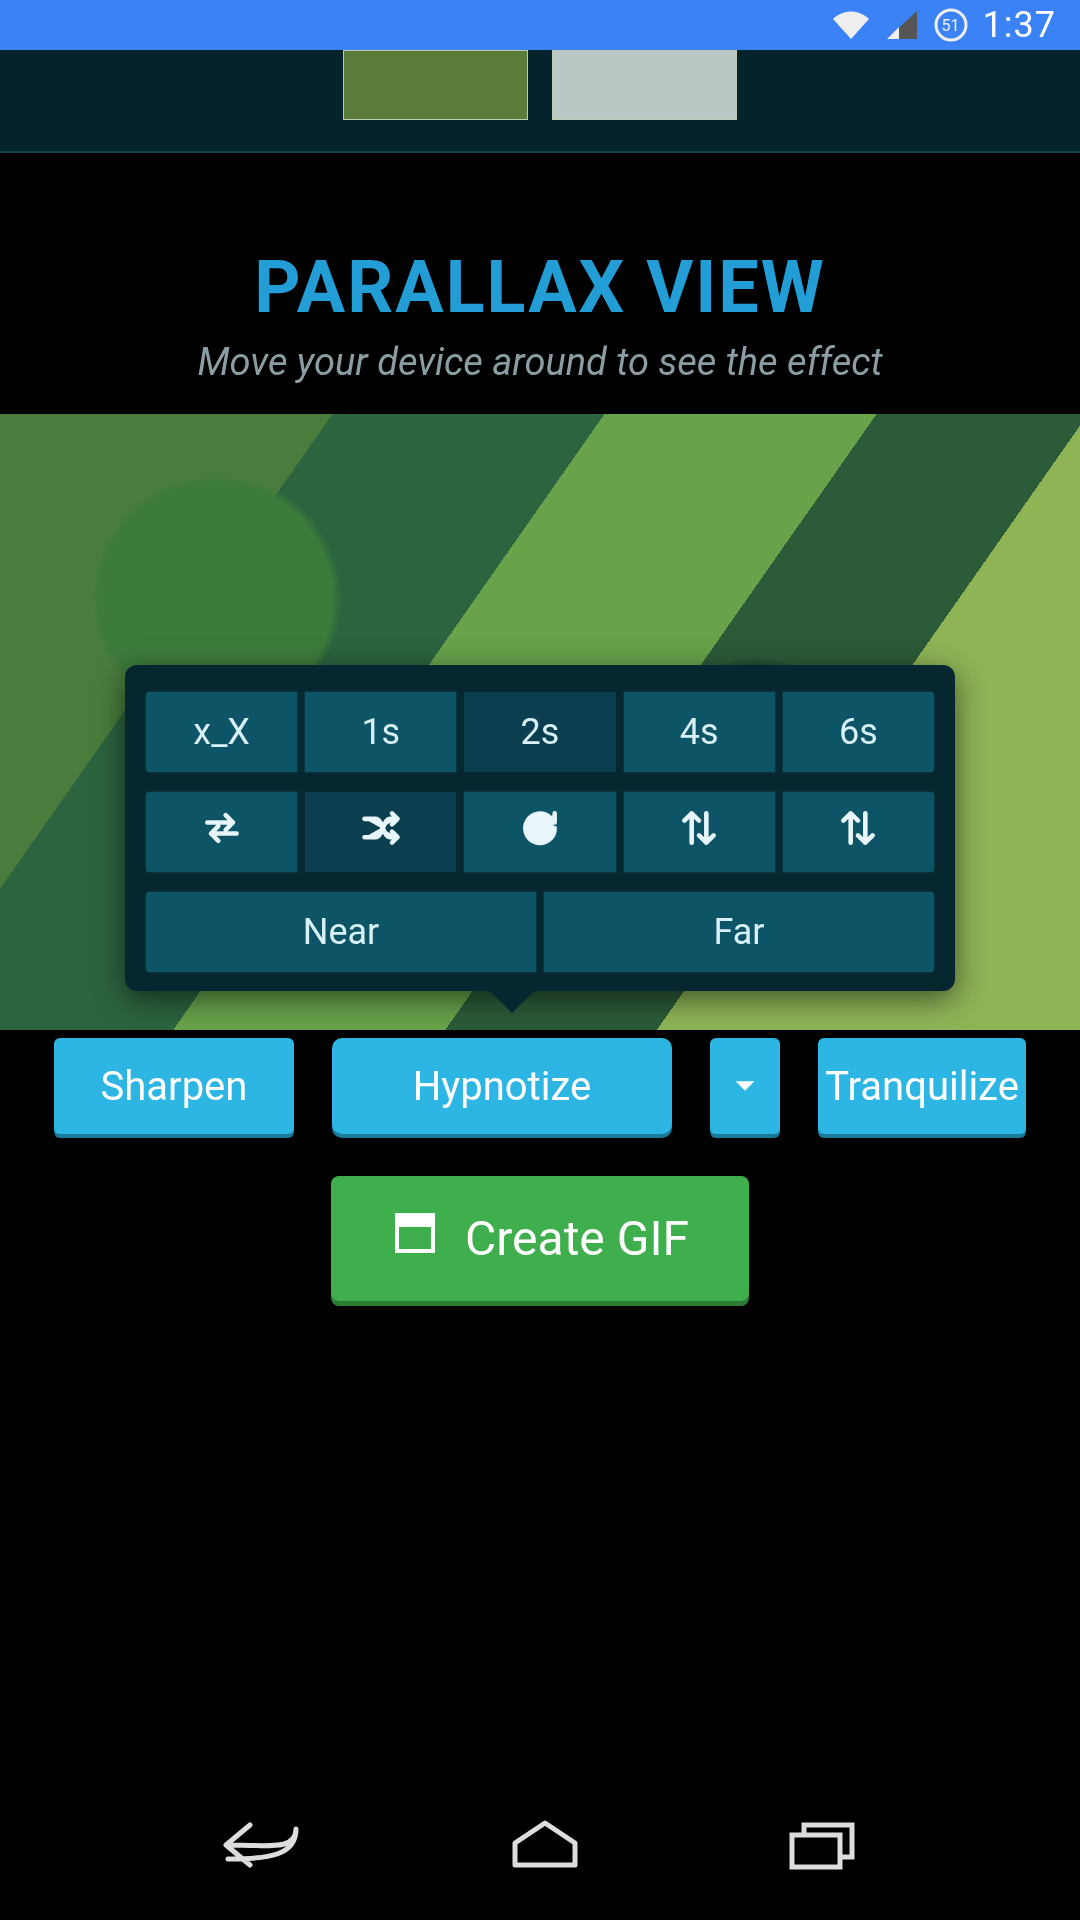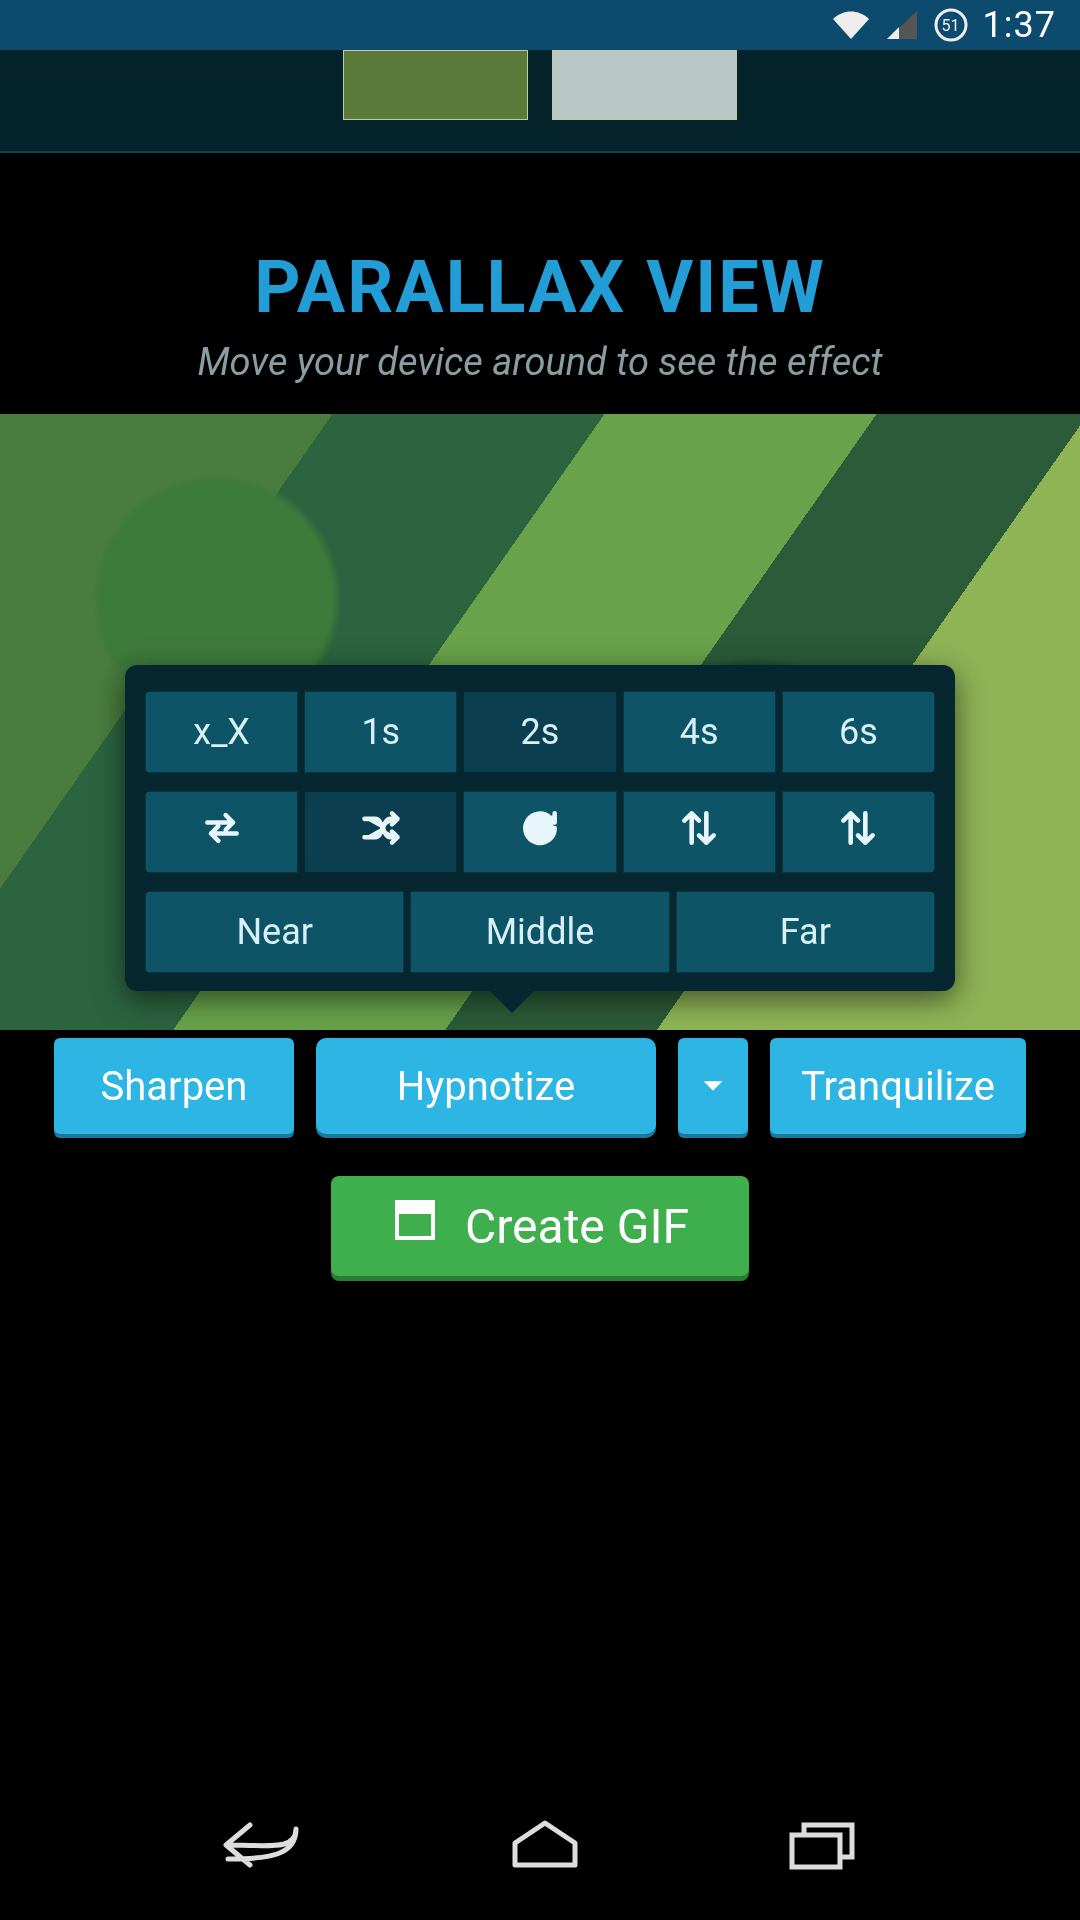--- a/index.html
+++ b/index.html
@@ -1,17 +1,17 @@
 <!DOCTYPE html>
 <html><head>
 <meta charset="utf-8">
 <style>
 * { margin: 0; padding: 0; box-sizing: border-box; }
 html, body { width: 1080px; height: 1920px; background: #000; font-family: Roboto, -apple-system, Helvetica, Arial, sans-serif; overflow: hidden; }
-.statusbar { height: 50px; background: #0c4a6e; display: flex; align-items: center; justify-content: flex-end; padding: 16px 24px; gap: 14px; }
+.statusbar { height: 50px; background: #3b82f6; display: flex; align-items: center; justify-content: flex-end; padding: 16px 24px; gap: 14px; }
 .statusbar .clock { color: #fff; font-size: 36px; font-weight: 400; letter-spacing: 1px; }
 .statusbar svg { display: block; }
 .top-strip { height: 103px; width: 100%; background: #05232b; border-bottom: 2px solid #0f4452; display: flex; justify-content: center; gap: 24px; }
 .thumb { width: 185px; height: 70px; background: #5a7b3a; border: 1px solid #bfc9b0; }
 .thumb.light { background: #b8c7c3; }
 .header { width: 100%; text-align: center; padding: 52px 20px 30px; }
 .title { color: #239dd6; font-size: 72px; font-weight: 700; letter-spacing: 2px; text-shadow: 0 3px 3px rgba(0,0,0,0.6); margin-top: 40px; }
 .subtitle { color: #8a9da2; font-size: 38px; margin-top: 10px; font-style: italic; }
 .preview { width: 100%; height: 616px; position: relative;
   background:
@@ -21,29 +21,29 @@
   filter: saturate(1.05);
 }
 .popover-wrap { position: absolute; left: 50%; transform: translateX(-50%); top: 665px; width: 830px; }
 .popover { background: #062630; border-radius: 12px; padding: 26px 20px 18px; box-shadow: 0 8px 30px rgba(0,0,0,0.55); position: relative; }
 .popover::after { content: ""; position: absolute; bottom: -22px; left: 44%; width: 0; height: 0; border-left: 22px solid transparent; border-right: 22px solid transparent; border-top: 22px solid #062630; }
 .seg-row { display: flex; gap: 6px; margin-bottom: 18px; border-radius: 6px; overflow: hidden; }
 .seg-row:last-child { margin-bottom: 0; }
 .seg-btn { flex: 1; background: #0c5466; height: 82px; display: flex; align-items: center; justify-content: center; color: #d8f0f7; font-size: 36px; cursor: pointer; border: 1px solid rgba(0,0,0,0.35); }
 .seg-btn.selected { background: #0b3f4f; }
 .seg-btn svg { width: 44px; height: 44px; fill: #e8f6fb; }
-.actions { position: absolute; top: 1038px; left: 0; width: 100%; padding: 0 54px; display: flex; gap: 22px; }
+.actions { position: absolute; top: 1038px; left: 0; width: 100%; padding: 0 54px; display: flex; gap: 38px; }
 .btn { height: 96px; border-radius: 6px; background: #2db6e3; color: #fff; font-size: 40px; display: flex; align-items: center; justify-content: center; box-shadow: 0 4px 0 #1a7a99; cursor: pointer; }
 .btn.sharpen { flex: 0 0 240px; }
 .btn.hypnotize { flex: 0 0 340px; border-radius: 10px; }
 .btn.dropdown { flex: 0 0 70px; background: #2db6e3; }
 .btn.tranquilize { flex: 1; }
 .dropdown svg { width: 28px; height: 28px; fill: #fff; }
 .create-wrap { position: absolute; top: 1176px; width: 100%; display: flex; justify-content: center; }
-.create-btn { background: #3fae4c; color: #fff; height: 100px; padding: 0 60px; border-radius: 8px; display: flex; align-items: center; gap: 26px; font-size: 48px; box-shadow: 0 5px 0 #2b7d36; cursor: pointer; }
+.create-btn { background: #3fae4c; color: #fff; height: 125px; padding: 0 60px; border-radius: 8px; display: flex; align-items: center; gap: 26px; font-size: 48px; box-shadow: 0 5px 0 #2b7d36; cursor: pointer; }
 .create-btn svg { width: 48px; height: 48px; fill: #fff; }
 .navbar { position: absolute; bottom: 0; left: 0; width: 100%; height: 146px; background: #000; display: flex; align-items: center; justify-content: space-around; padding: 0 120px; }
 .navbar svg { stroke: #ddd; fill: none; stroke-width: 5; }
 </style>
 </head>
 <body>
 
 <div class="statusbar">
   <span>
       <svg width="40" height="32" viewBox="0 0 40 32">
@@ -108,21 +108,20 @@
             </svg></span>
         </div>
         <div class="seg-btn">
           <span><svg viewBox="0 0 24 24" fill="none" stroke="#e8f6fb" stroke-width="2.5" stroke-linecap="round" stroke-linejoin="round">
               <path d="M8 20 V4 M8 4 L4 8 M8 4 L12 8 M16 4 V20 M16 20 L12 16 M16 20 L20 16"></path>
             </svg></span>
         </div>
       </div>
     <div class="seg-row" id="row3">
         <div class="seg-btn">Near</div>
-        <div class="seg-btn">Middle</div>
         <div class="seg-btn">Far</div>
       </div>
   </div>
 </div>
 
 <div class="actions">
   <div class="btn sharpen">Sharpen</div>
   <div class="btn hypnotize">Hypnotize</div>
   <div class="btn dropdown">
     <span><svg viewBox="0 0 24 24">

